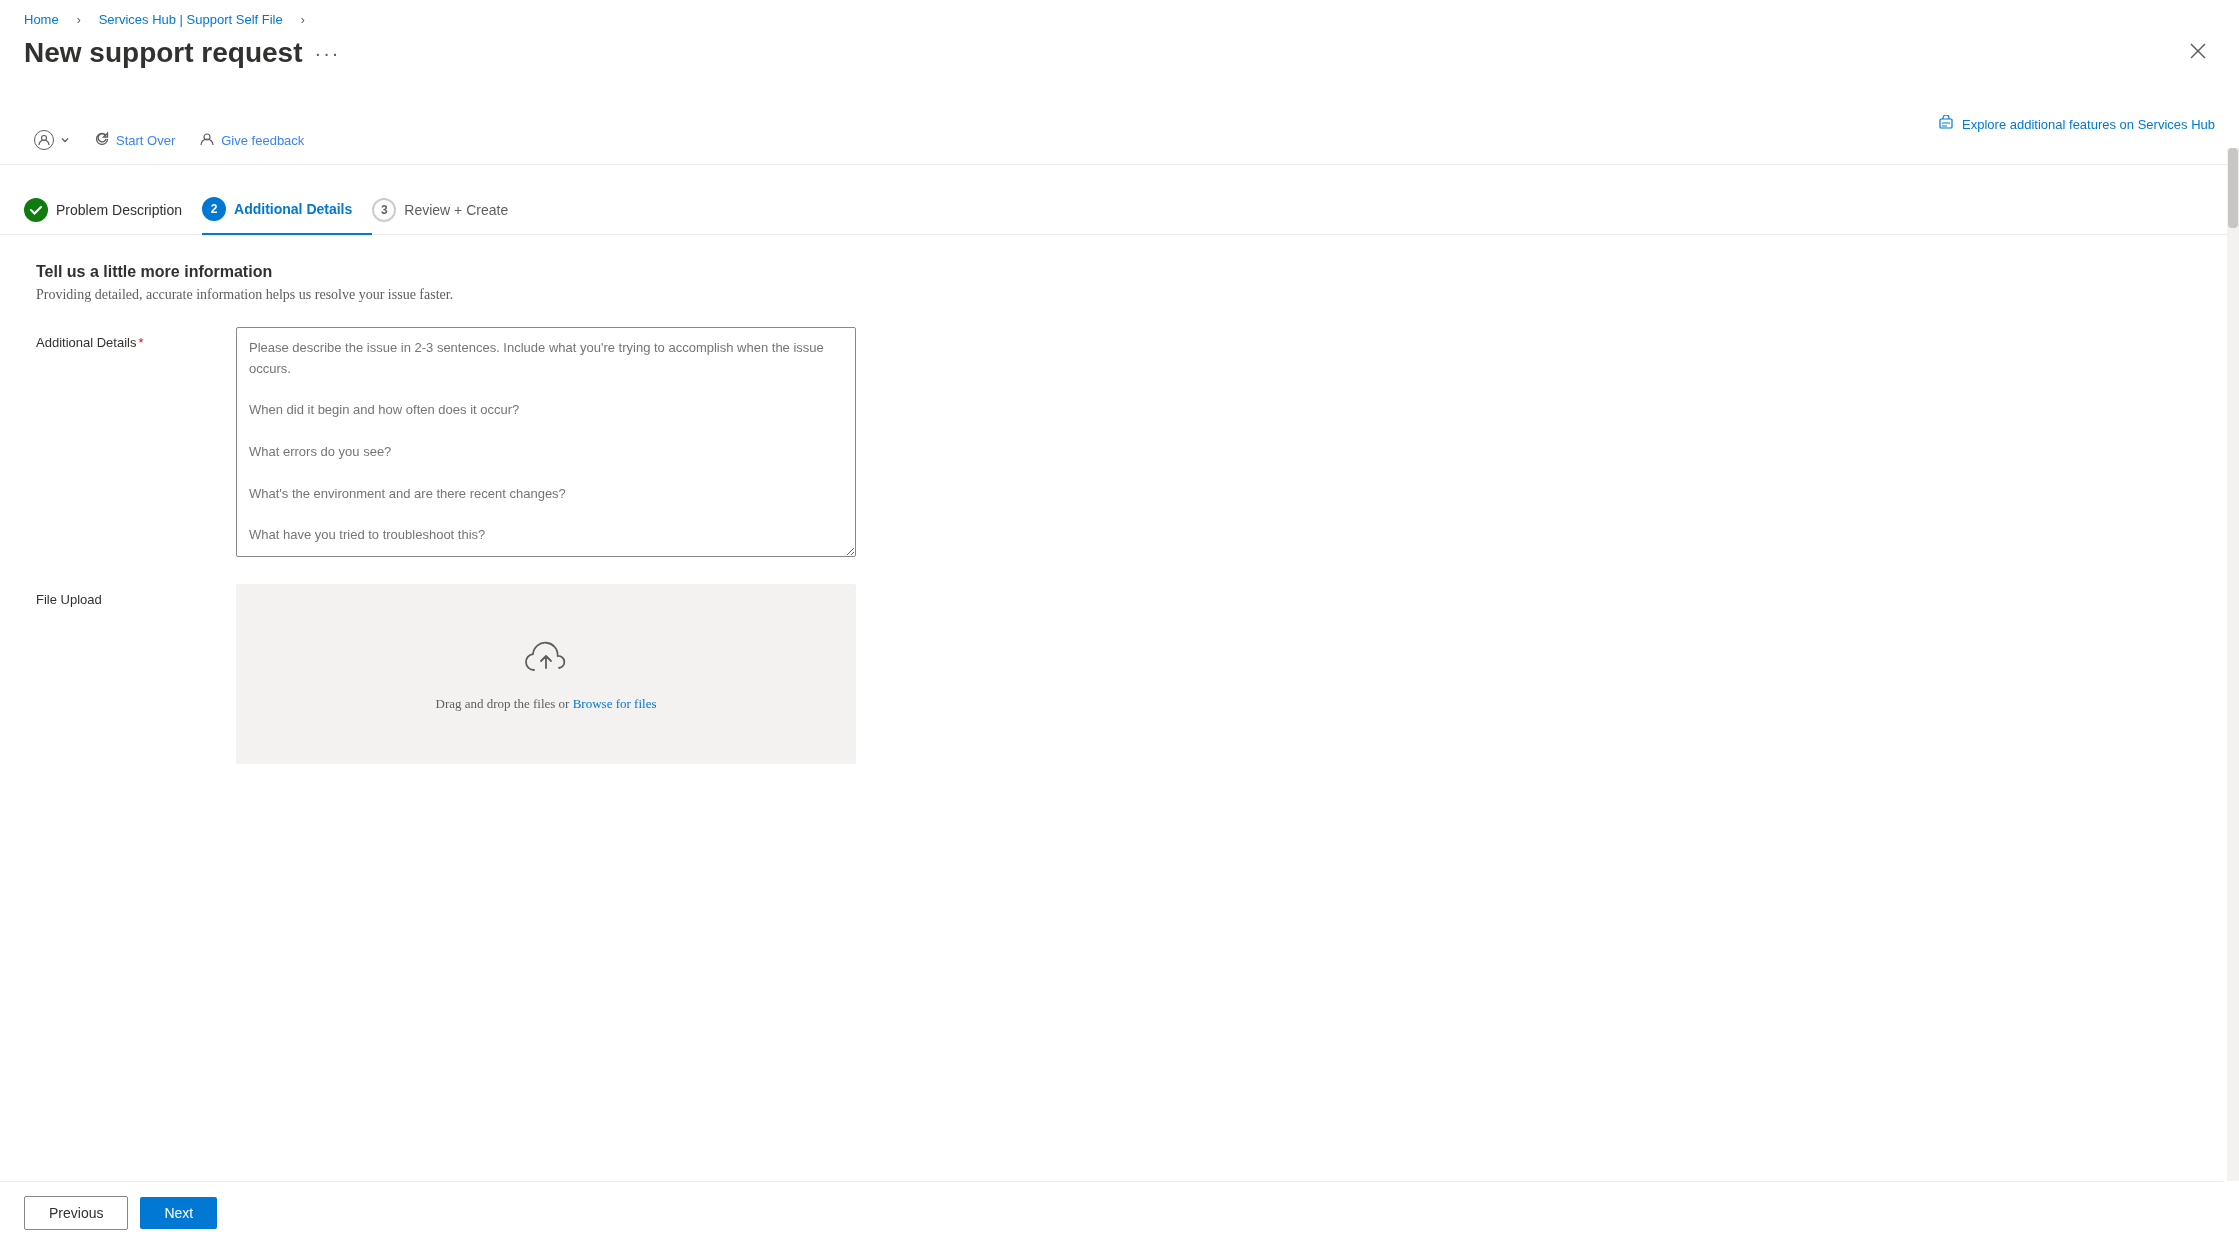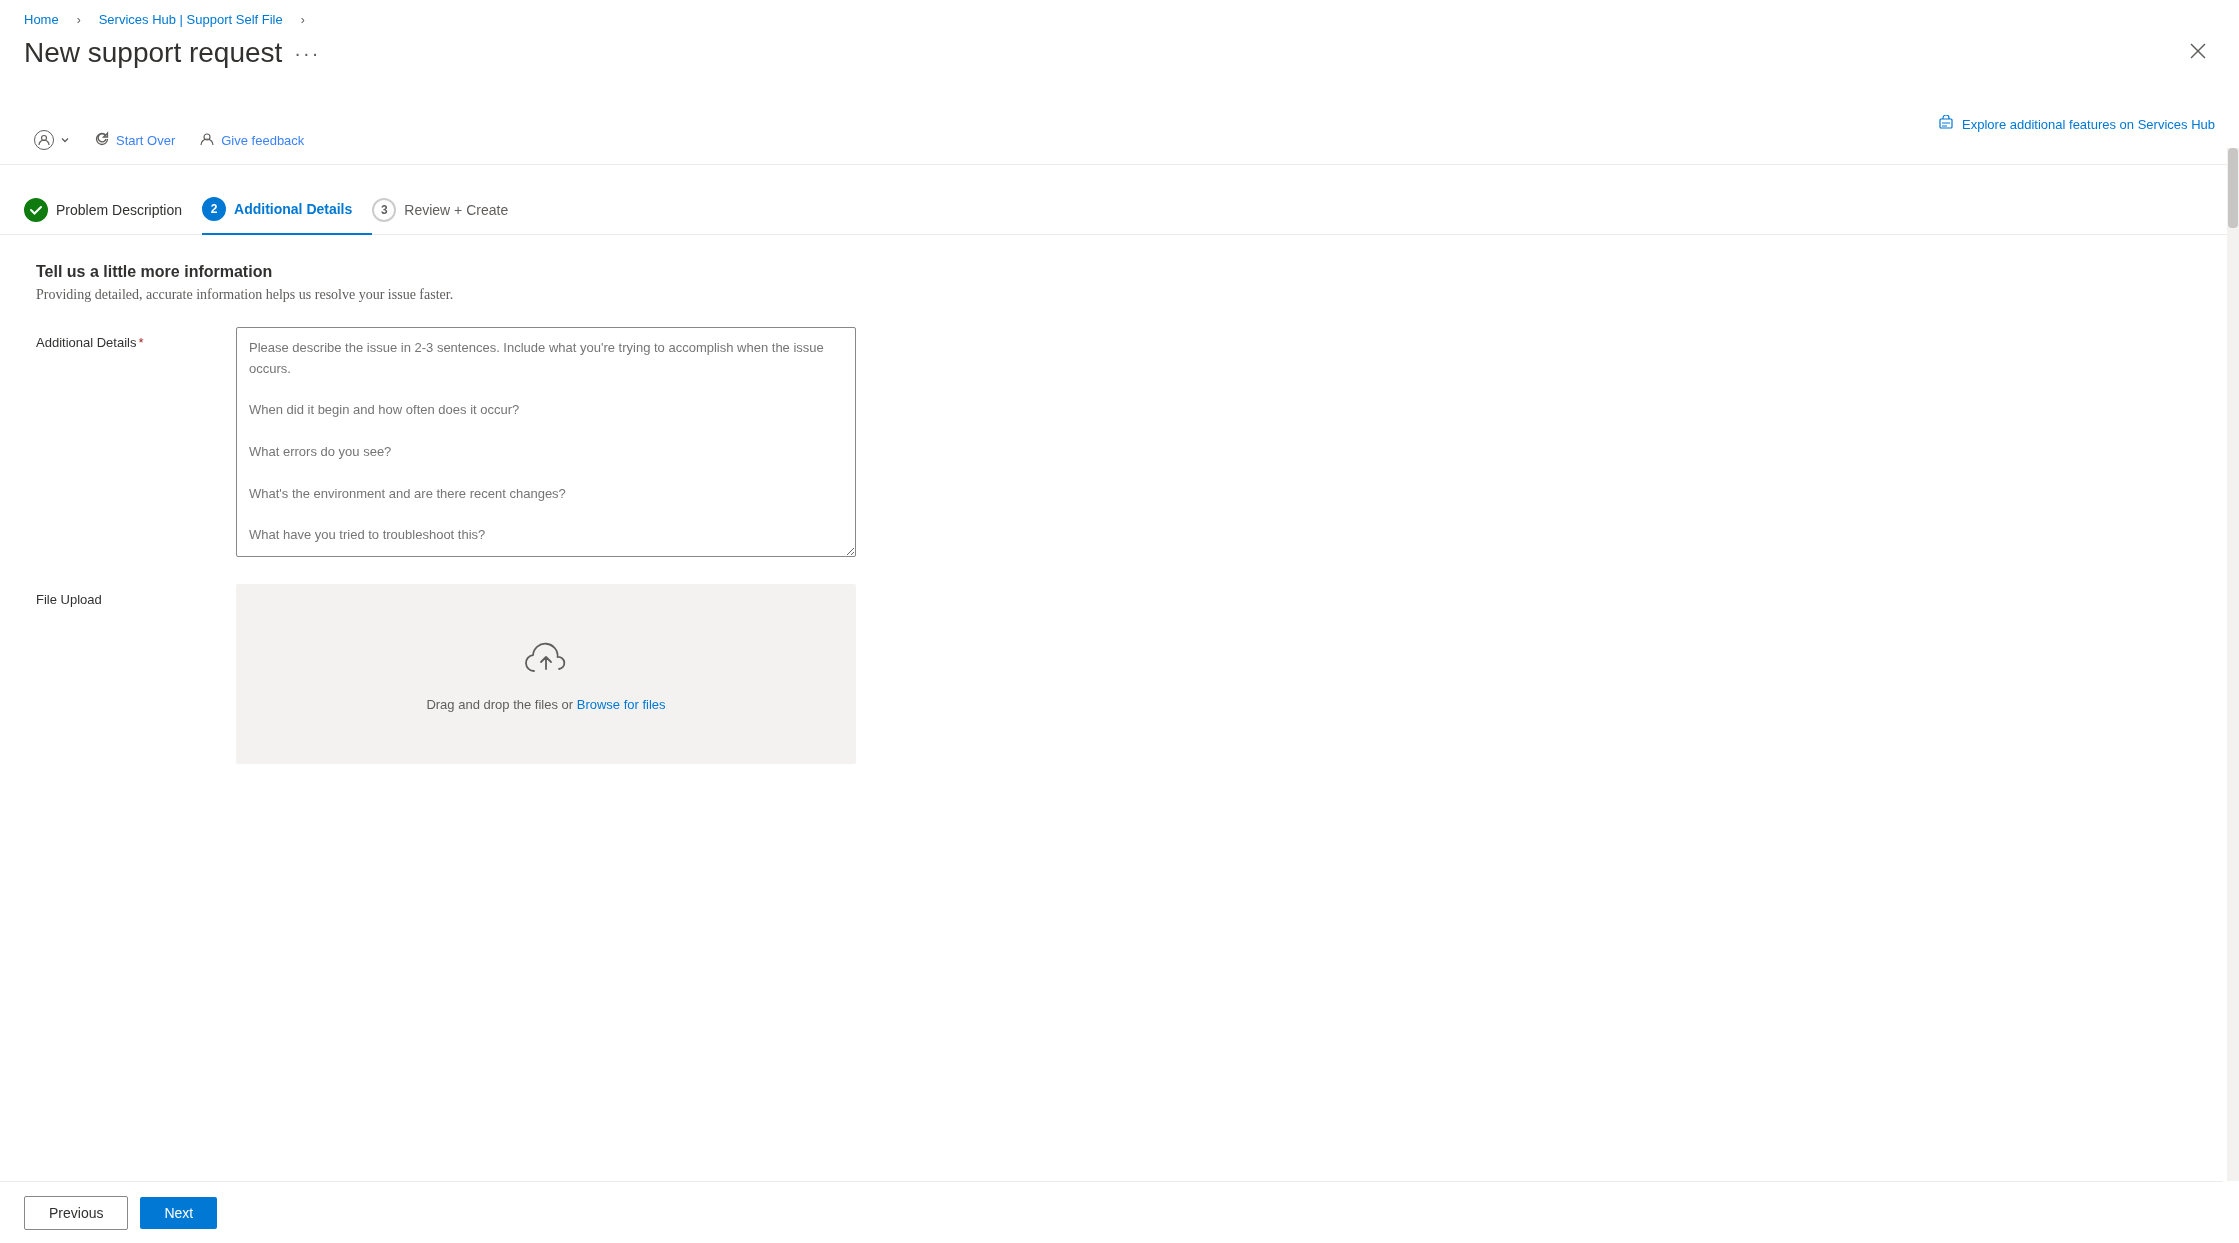--- a/index.html
+++ b/index.html
@@ -33,21 +33,21 @@
       justify-content: space-between;
       padding: 4px 24px 16px 24px;
     }
     .page-title-left {
       display: flex;
       align-items: center;
       gap: 12px;
     }
     .page-title {
       font-size: 28px;
-      font-weight: 400;
+      font-weight: 700;
       color: #323130;
     }
     .ellipsis-btn {
       font-size: 20px;
       color: #605e5c;
       cursor: pointer;
       letter-spacing: 2px;
       background: none;
       border: none;
     }
@@ -234,20 +234,21 @@
       min-height: 180px;
       background: #f3f2f1;
       border-radius: 2px;
       display: flex;
       flex-direction: column;
       align-items: center;
       justify-content: center;
       gap: 12px;
       cursor: pointer;
       border: none;
+      font-family: Liberation Serif, serif;
     }
     .upload-icon-wrap {
       display: flex;
       align-items: center;
       justify-content: center;
     }
     .upload-text {
       font-size: 13px;
       color: #605e5c;
     }

